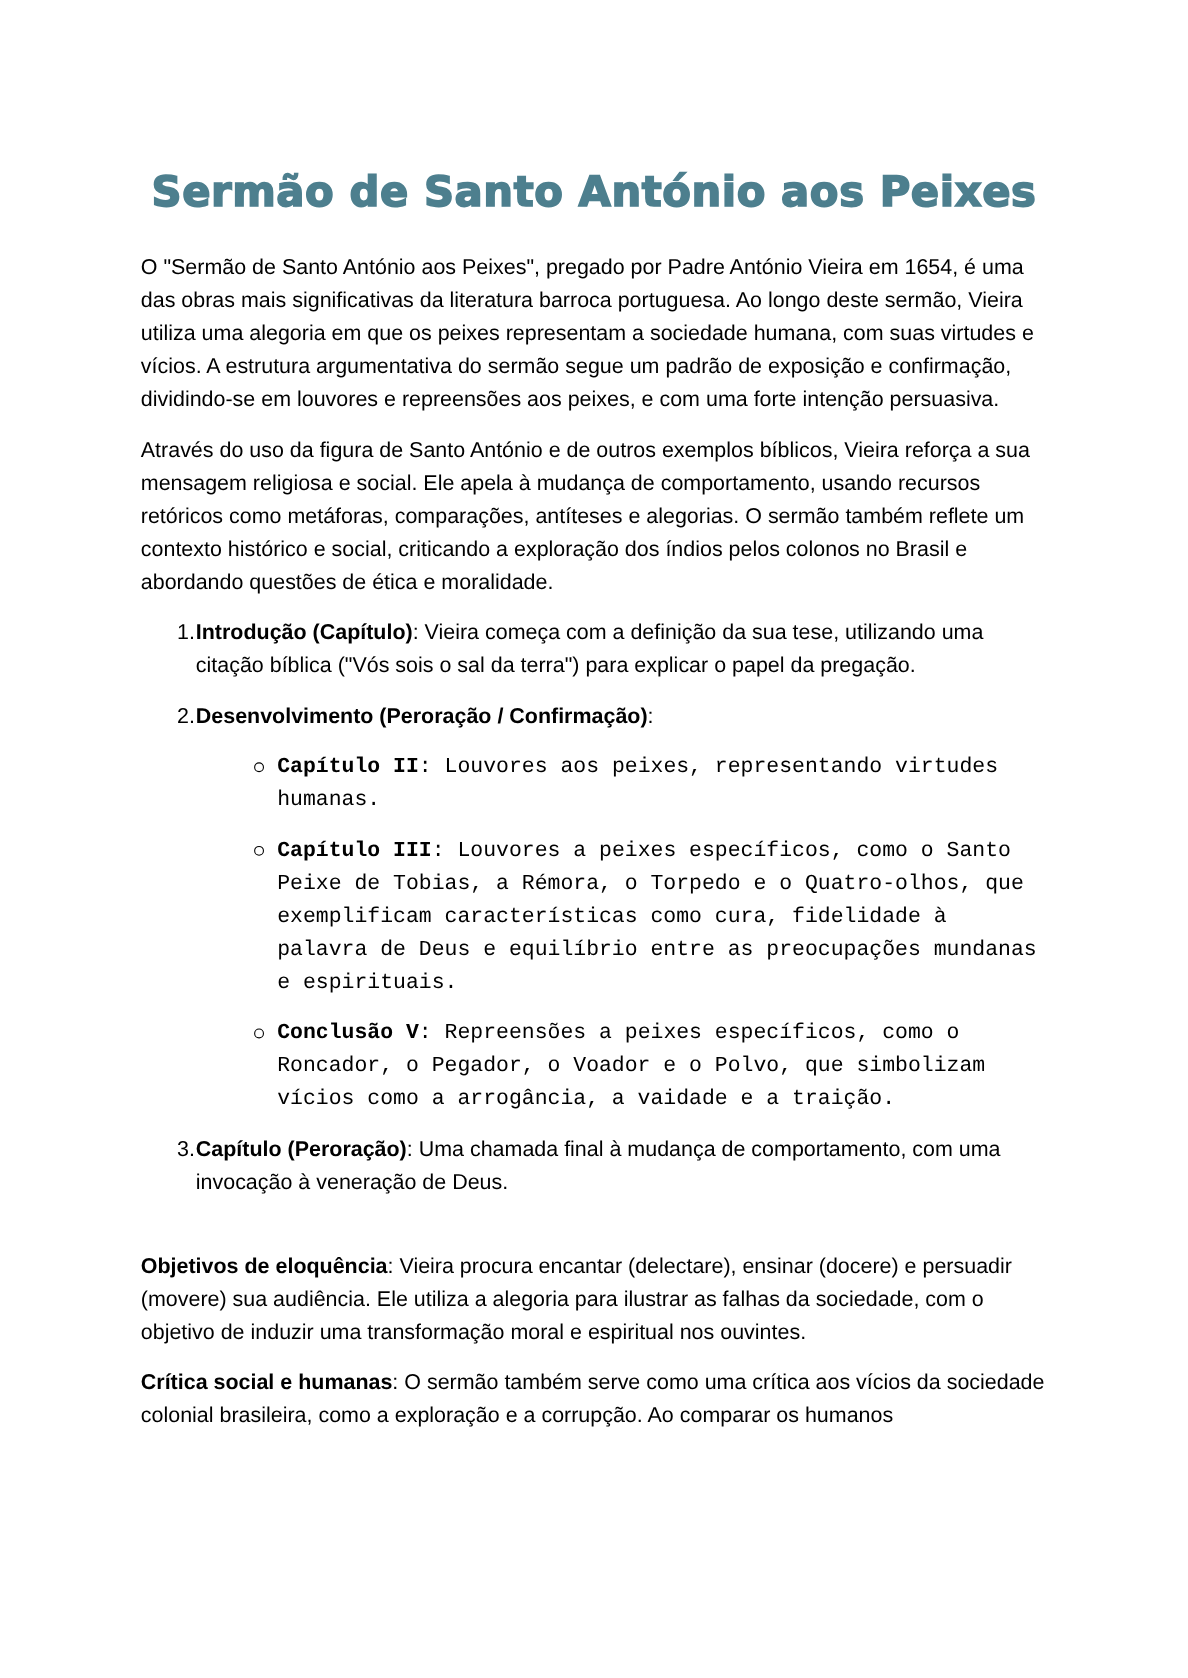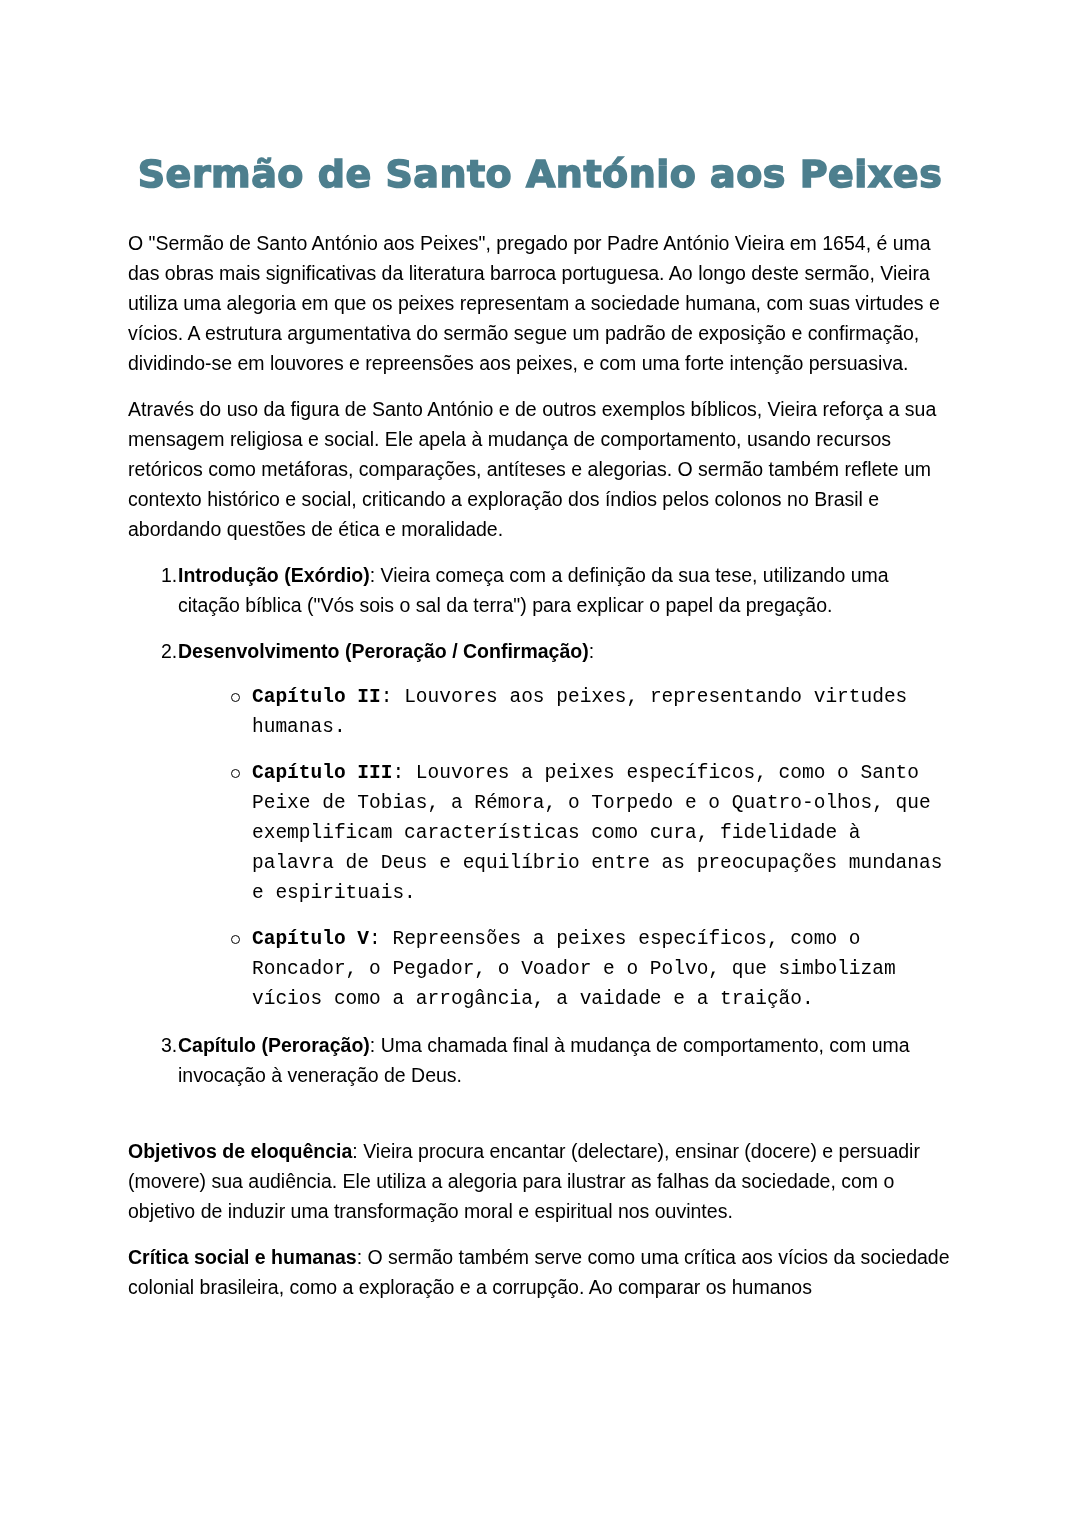--- a/index.html
+++ b/index.html
@@ -77,42 +77,42 @@
 
   <h1 class="doc-title">Sermão de Santo António aos Peixes</h1>
 
   <p class="para">O "Sermão de Santo António aos Peixes", pregado por Padre António Vieira em 1654, é uma das obras mais significativas da literatura barroca portuguesa. Ao longo deste sermão, Vieira utiliza uma alegoria em que os peixes representam a sociedade humana, com suas virtudes e vícios. A estrutura argumentativa do sermão segue um padrão de exposição e confirmação, dividindo-se em louvores e repreensões aos peixes, e com uma forte intenção persuasiva.</p>
 
   <p class="para">Através do uso da figura de Santo António e de outros exemplos bíblicos, Vieira reforça a sua mensagem religiosa e social. Ele apela à mudança de comportamento, usando recursos retóricos como metáforas, comparações, antíteses e alegorias. O sermão também reflete um contexto histórico e social, criticando a exploração dos índios pelos colonos no Brasil e abordando questões de ética e moralidade.</p>
 
 
   <div class="li li-l1">
     <span class="num">1.</span>
-    <span class="b">Introdução (Exórdio)</span><span>: Vieira começa com a definição da sua tese, utilizando uma citação bíblica ("Vós sois o sal da terra") para explicar o papel da pregação.</span>
+    <span class="b">Introdução (Capítulo)</span><span>: Vieira começa com a definição da sua tese, utilizando uma citação bíblica ("Vós sois o sal da terra") para explicar o papel da pregação.</span>
   </div>
 
   <div class="li li-l1">
     <span class="num">2.</span>
     <span class="b">Desenvolvimento (Peroração / Confirmação)</span><span>:</span>
   </div>
 
   <div class="li li-l2">
     <span class="bullet-circle"></span>
     <span class="b">Capítulo II</span><span>: Louvores aos peixes, representando virtudes humanas.</span>
   </div>
 
   <div class="li li-l2">
     <span class="bullet-circle"></span>
     <span class="b">Capítulo III</span><span>: Louvores a peixes específicos, como o Santo Peixe de Tobias, a Rémora, o Torpedo e o Quatro-olhos, que exemplificam características como cura, fidelidade à palavra de Deus e equilíbrio entre as preocupações mundanas e espirituais.</span>
   </div>
 
 
   <div class="li li-l2">
     <span class="bullet-circle"></span>
-    <span class="b">Capítulo V</span><span>: Repreensões a peixes específicos, como o Roncador, o Pegador, o Voador e o Polvo, que simbolizam vícios como a arrogância, a vaidade e a traição.</span>
+    <span class="b">Conclusão V</span><span>: Repreensões a peixes específicos, como o Roncador, o Pegador, o Voador e o Polvo, que simbolizam vícios como a arrogância, a vaidade e a traição.</span>
   </div>
 
   <div class="li li-l1">
     <span class="num">3.</span>
     <span class="b">Capítulo (Peroração)</span><span>: Uma chamada final à mudança de comportamento, com uma invocação à veneração de Deus.</span>
   </div>
 
   <p class="para closing-gap">
     <span class="b">Objetivos de eloquência</span><span>: Vieira procura encantar (delectare), ensinar (docere) e persuadir (movere) sua audiência. Ele utiliza a alegoria para ilustrar as falhas da sociedade, com o objetivo de induzir uma transformação moral e espiritual nos ouvintes.</span>
   </p>

